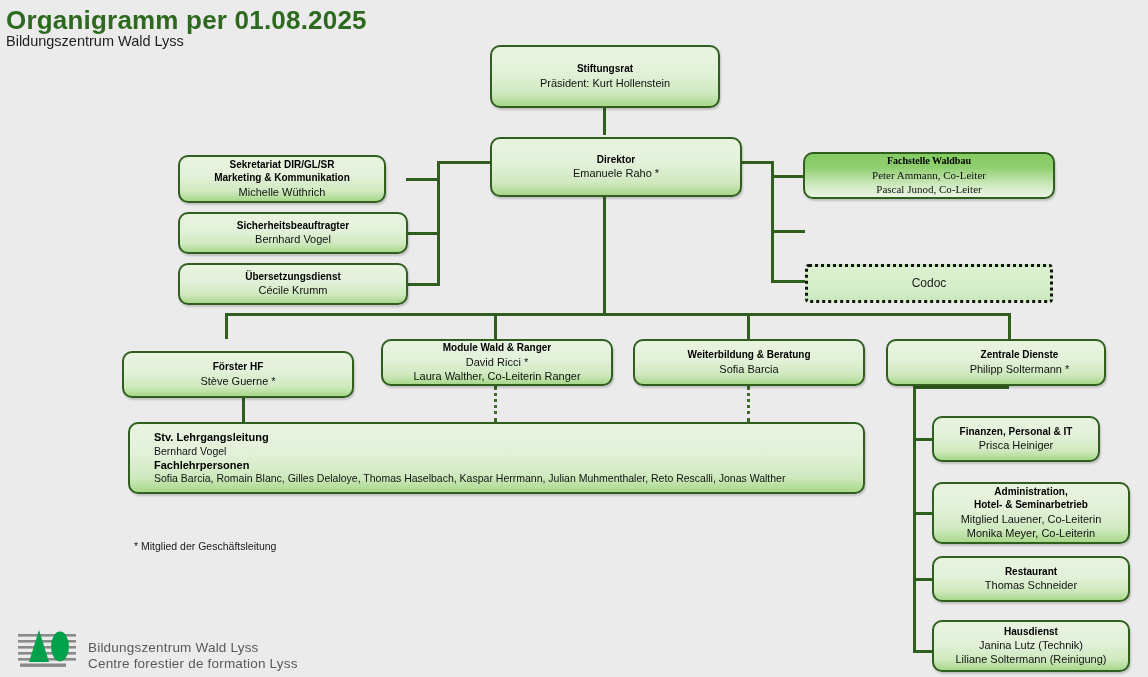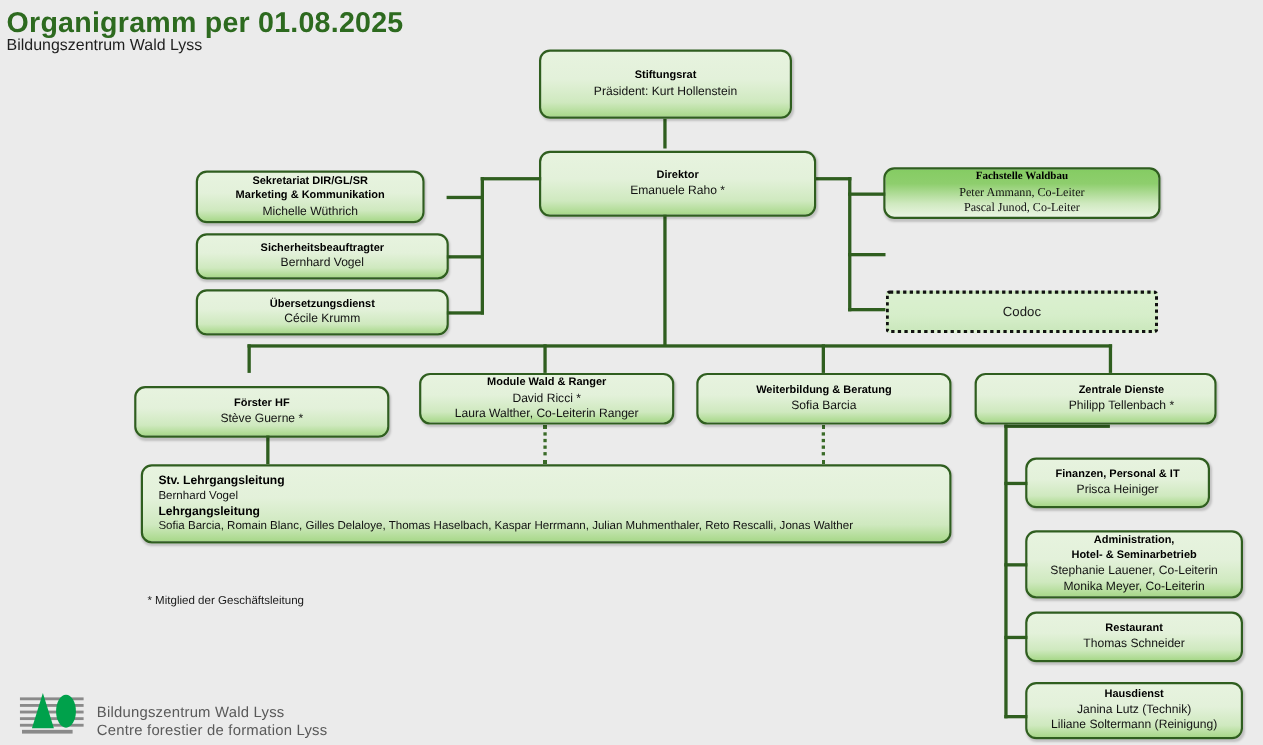--- a/index.html
+++ b/index.html
@@ -67,21 +67,21 @@
     box-shadow: none;
     background: linear-gradient(to bottom, #dbf0d0 0%, #d6eeca 60%, #cbe8bd 100%);
   }
   .box.dashed .s { font-size: 12px; color: #1a1a1a; }
 
   
   .box.leftal {
     align-items: flex-start;
     justify-content: center;
     text-align: left;
-    padding: 10px 14px;
+    padding: 10px 24px;
   }
   .box.leftal .t { font-size: 11px; font-weight: bold; }
   .box.leftal .s { font-size: 10.5px; }
   .box.leftal .gap { height: 14px; }
 
   
   .ln {
     position: absolute;
     background: #2f5e1f;
   }
@@ -197,40 +197,40 @@
     <div class="s">Laura Walther, Co-Leiterin Ranger</div>
   </div>
 
   <div class="box" style="left:633px; top:339px; width:232px; height:47px;">
     <div class="t">Weiterbildung &amp; Beratung</div>
     <div class="s">Sofia Barcia</div>
   </div>
 
   <div class="box" style="left:886px; top:339px; width:220px; height:47px;padding-left:47px;">
     <div class="t">Zentrale Dienste</div>
-    <div class="s">Philipp Tellenbach *</div>
+    <div class="s">Philipp Soltermann *</div>
   </div>
 
   <div class="box leftal" style="left:128px; top:422px; width:737px; height:72px;">
     <div class="t">Stv. Lehrgangsleitung</div>
     <div class="s">Bernhard Vogel</div>
     <div class="gap"></div>
-    <div class="t">Lehrgangsleitung</div>
+    <div class="t">Fachlehrpersonen</div>
     <div class="s">Sofia Barcia, Romain Blanc, Gilles Delaloye, Thomas Haselbach, Kaspar Herrmann, Julian Muhmenthaler, Reto Rescalli, Jonas Walther</div>
   </div>
 
   <div class="box" style="left:932px; top:416px; width:168px; height:46px;">
     <div class="t">Finanzen, Personal &amp; IT</div>
     <div class="s">Prisca Heiniger</div>
   </div>
 
   <div class="box" style="left:932px; top:482px; width:198px; height:62px;">
     <div class="t">Administration,</div>
     <div class="t">Hotel- &amp; Seminarbetrieb</div>
-    <div class="s">Stephanie Lauener, Co-Leiterin</div>
+    <div class="s">Mitglied Lauener, Co-Leiterin</div>
     <div class="s">Monika Meyer, Co-Leiterin</div>
   </div>
 
   <div class="box" style="left:932px; top:556px; width:198px; height:46px;">
     <div class="t">Restaurant</div>
     <div class="s">Thomas Schneider</div>
   </div>
 
   <div class="box" style="left:932px; top:620px; width:198px; height:52px;">
     <div class="t">Hausdienst</div>

